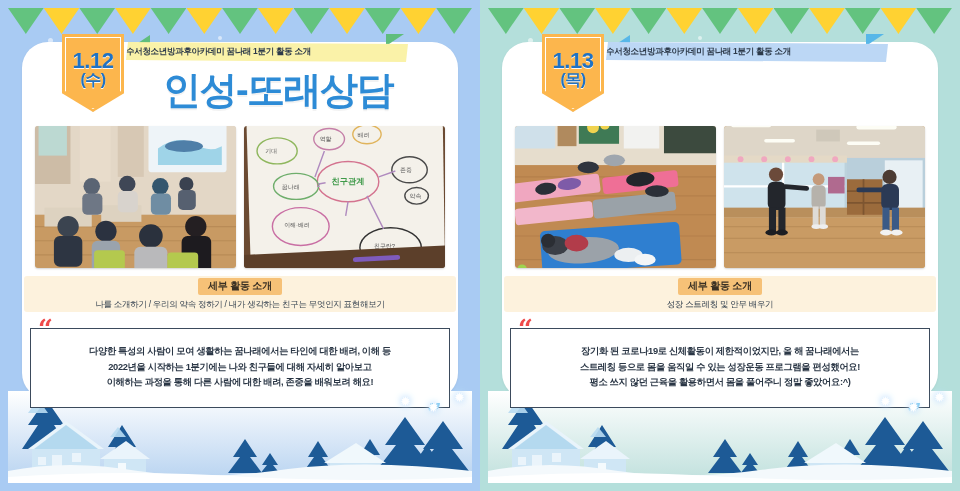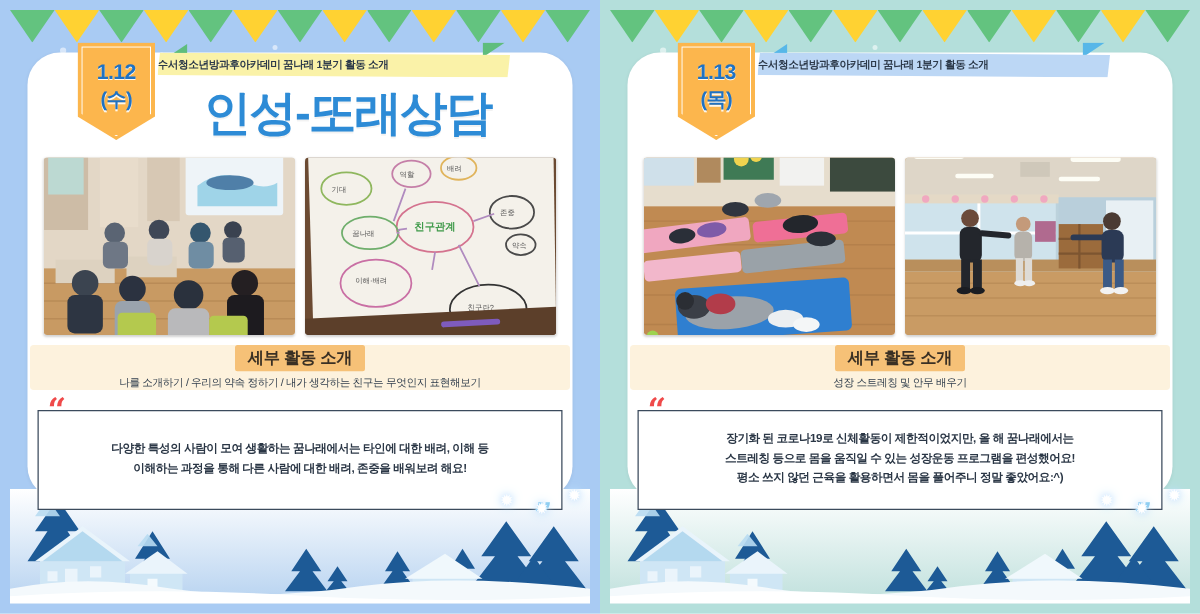--- a/index.html
+++ b/index.html
@@ -56,21 +56,21 @@
   .badge:before{
     content:"";position:absolute;left:3px;top:3px;right:3px;bottom:3px;
     border:1.5px solid #ffffff;
     clip-path:polygon(0 0,100% 0,100% 75%,50% 100%,0 75%);
   }
   .badge-day,.badge-dow{
     position:absolute;left:0;width:100%;text-align:center;
     color:#1f72c4;font-weight:bold;letter-spacing:-.5px;
     text-shadow:0 1px 0 rgba(255,255,255,.9);
   }
-  .badge-day{ top:14px;font-size:17px; }
+  .badge-day{ top:14px;font-size:22px; }
   .badge-dow{ top:36px;font-size:16px; }
 
   
   .ribbon{
     position:absolute;top:34px;left:118px;width:282px;height:20px;z-index:5;
   }
   .ribbon .tail{
     position:absolute;width:18px;height:12px;top:-7px;
   }
   .card.left .ribbon .tail{ background:#5fbd7d; }
@@ -111,21 +111,21 @@
   }
   .photo svg{display:block;width:100%;height:100%;}
 
   
   .detail{
     position:absolute;left:16px;right:16px;top:268px;height:36px;z-index:3;
     background:#fdf2dd;border-radius:3px;
     display:flex;flex-direction:column;align-items:center;justify-content:center;
   }
   .detail-tag{
-    background:#f6c177;color:#3a3024;font-size:13px;font-weight:bold;
+    background:#f6c177;color:#3a3024;font-size:10px;font-weight:bold;
     padding:1.5px 10px;border-radius:2px;letter-spacing:-.2px;
   }
   .detail-txt{
     margin-top:4px;font-size:8.5px;font-weight:normal;color:#33404f;
     letter-spacing:-.3px;white-space:nowrap;
   }
 
   
   .quotewrap{
     position:absolute;left:22px;right:22px;top:312px;height:96px;z-index:3;
@@ -303,20 +303,21 @@
       <div class="detail">
         <div class="detail-tag">세부 활동 소개</div>
         <div class="detail-txt">나를 소개하기 / 우리의 약속 정하기 /  내가 생각하는 친구는 무엇인지 표현해보기</div>
       </div>
 
       <div class="quotewrap">
         <div class="qmark open">“</div>
         <div class="quotebox">
           <div class="quote-lines">
               <p>다양한 특성의 사람이 모여 생활하는 꿈나래에서는 타인에 대한 배려, 이해 등</p>
+              <p>2022년을 시작하는 1분기에는 나와 친구들에 대해 자세히 알아보고</p>
               <p>이해하는 과정을 통해 다른 사람에 대한 배려, 존중을 배워보려 해요!</p>
             </div>
         </div>
         <div class="qmark close">”</div>
       </div>
 
       <div class="winter">
           <svg viewBox="0 0 464 92" preserveAspectRatio="none">
 <defs>
 <linearGradient id="sky#b6d2f0" x1="0" y1="0" x2="0" y2="1">

